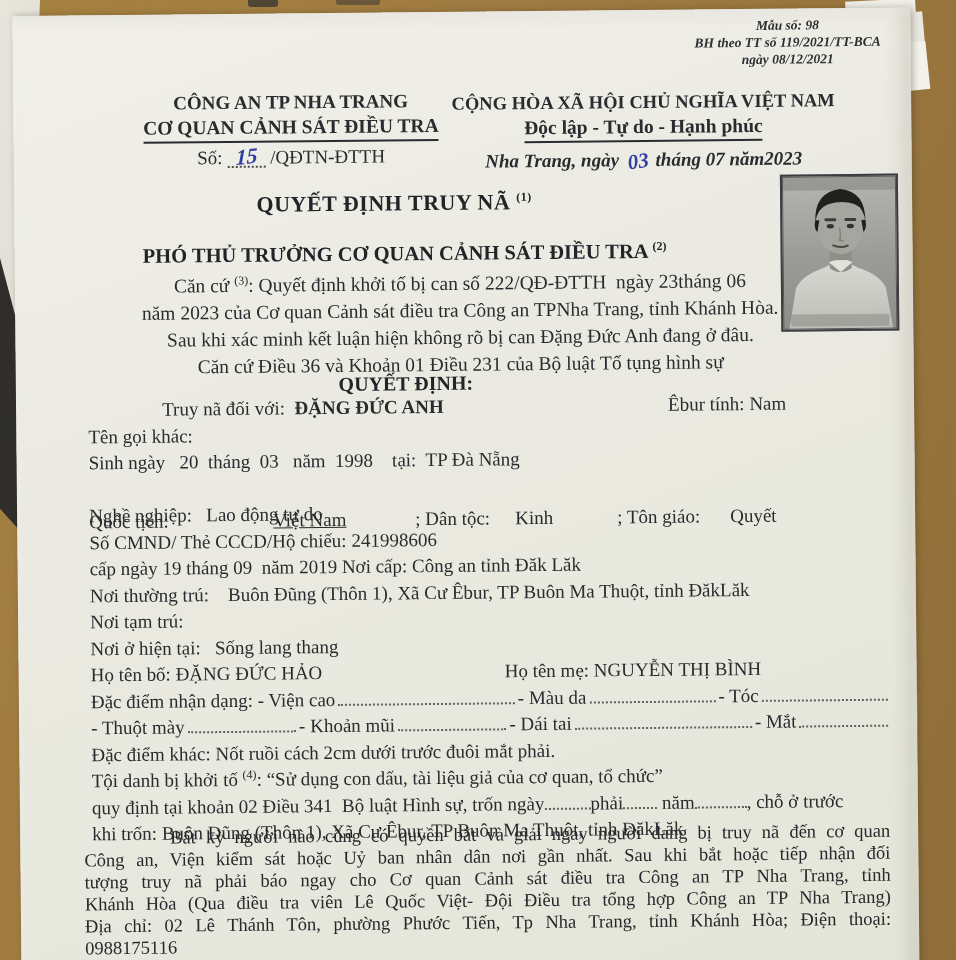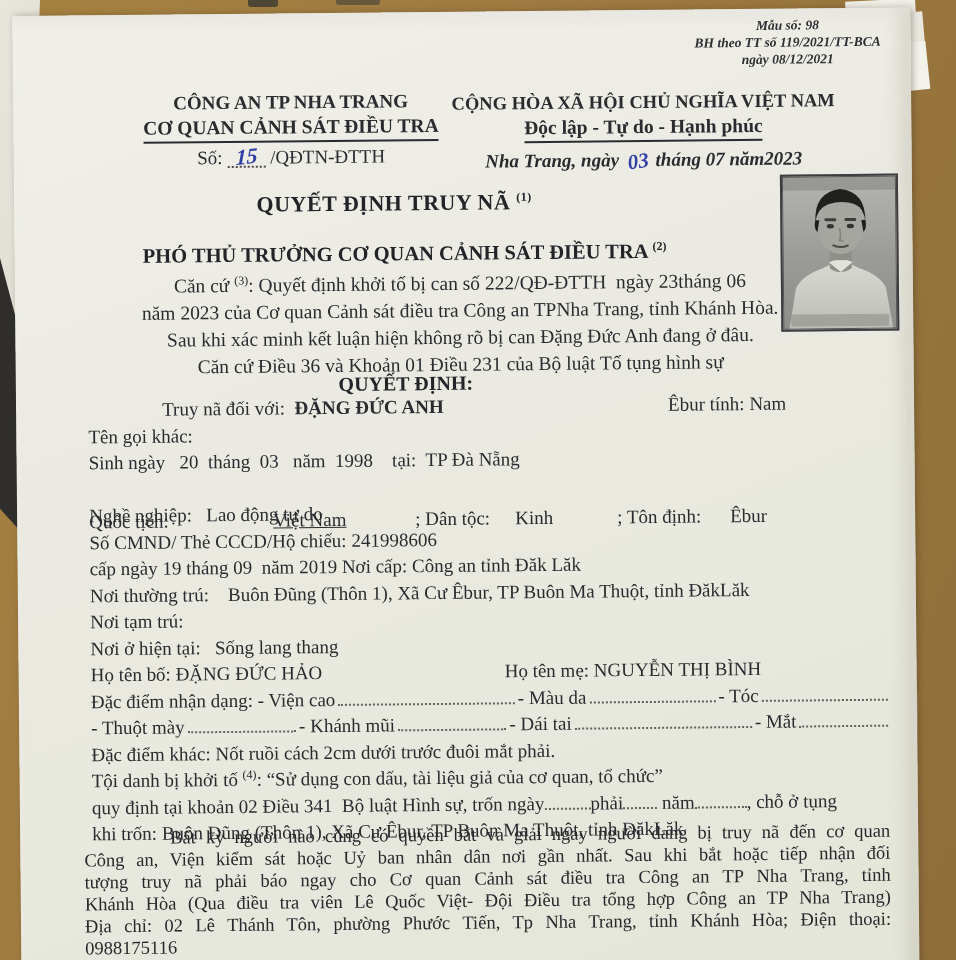--- a/index.html
+++ b/index.html
@@ -168,51 +168,51 @@
   <div class="decision-heading">QUYẾT ĐỊNH:</div>
 
   <div class="details">
     <div class="dline indent">
       <span>Truy nã đối với:</span>&nbsp;&nbsp;<span class="b">ĐẶNG ĐỨC ANH</span>
       <span class="gender">Êbur tính: Nam</span>
     </div>
     <div class="dline">Tên gọi khác:</div>
     <div class="dline pre">Sinh ngày   20  tháng  03   năm  1998    tại:  TP Đà Nẵng</div>
     <div class="dline">
-      <span class="cell w184">Quốc tịch:</span><span class="cell w142">Việt Nam</span><span class="cell w100">; Dân tộc:</span><span class="cell w102">Kinh</span><span class="cell w113">; Tôn định:</span><span class="cell">Êbur</span>
+      <span class="cell w184">Quốc tịch:</span><span class="cell w142">Việt Nam</span><span class="cell w100">; Dân tộc:</span><span class="cell w102">Kinh</span><span class="cell w113">; Tôn giáo:</span><span class="cell">Quyết</span>
     </div>
     <div class="dline pre">Nghề nghiệp:   Lao động tự do</div>
     <div class="dline">Số CMND/ Thẻ CCCD/Hộ chiếu: 241998606</div>
     <div class="dline pre">cấp ngày 19 tháng 09  năm 2019 Nơi cấp: Công an tỉnh Đăk Lăk</div>
     <div class="dline pre">Nơi thường trú:    Buôn Đũng (Thôn 1), Xã Cư Êbur, TP Buôn Ma Thuột, tỉnh ĐăkLăk</div>
     <div class="dline">Nơi tạm trú:</div>
     <div class="dline pre">Nơi ở hiện tại:   Sống lang thang</div>
     <div class="dline">
       <span>Họ tên bố: ĐẶNG ĐỨC HẢO</span>
       <span class="mother">Họ tên mẹ: NGUYỄN THỊ BÌNH</span>
     </div>
     <div class="feat-row">
       <span>Đặc điểm nhận dạng:</span>&nbsp;<span>- Viện cao</span><span class="lead fx14"></span><span>- Màu da</span><span class="lead fx1"></span><span>- Tóc</span><span class="lead fx1"></span>
     </div>
     <div class="feat-row">
       <span>- Thuột mày</span>
         <span class="lead fx11"></span>
-        <span>- Khánh mũi</span>
+        <span>- Khoản mũi</span>
         <span class="lead fx11"></span>
         <span>- Dái tai</span>
         <span class="lead fx18"></span>
         <span>- Mắt</span>
         <span class="lead fx09"></span>
     </div>
     <div class="dline">Đặc điểm khác: Nốt ruồi cách 2cm dưới trước đuôi mắt phải.</div>
     <div class="dline">
       <span>Tội danh bị khởi tố</span> <sup>(4)</sup><span class="pre">: “Sử dụng con dấu, tài liệu giả của cơ quan, tổ chức”</span>
     </div>
     <div class="dline">
-      <span class="pre">quy định tại khoản 02 Điều 341  Bộ luật Hình sự, trốn ngày</span><span class="ilead w46"></span><span>phải</span><span class="ilead w34"></span> <span>năm</span><span class="ilead w52"></span><span>, chỗ ở tụng</span>
+      <span class="pre">quy định tại khoản 02 Điều 341  Bộ luật Hình sự, trốn ngày</span><span class="ilead w46"></span><span>phải</span><span class="ilead w34"></span> <span>năm</span><span class="ilead w52"></span><span>, chỗ ở trước</span>
     </div>
     <div class="dline">khi trốn: Buôn Đũng (Thôn 1), Xã Cư Êbur, TP Buôn Ma Thuột, tỉnh ĐăkLăk</div>
   </div>
 
   <div class="closing">
     <div class="j first">Bất kỳ người nào cũng có quyền bắt và giải ngay người đang bị truy nã đến cơ quan</div>
     <div class="j">Công an, Viện kiểm sát hoặc Uỷ ban nhân dân nơi gần nhất. Sau khi bắt hoặc tiếp nhận đối</div>
     <div class="j">tượng truy nã phải báo ngay cho Cơ quan Cảnh sát điều tra Công an TP Nha Trang, tỉnh</div>
     <div class="j">Khánh Hòa (Qua điều tra viên Lê Quốc Việt- Đội Điều tra tổng hợp Công an TP Nha Trang)</div>
     <div class="j">Địa chỉ: 02 Lê Thánh Tôn, phường Phước Tiến, Tp Nha Trang, tỉnh Khánh Hòa; Điện thoại:</div>

